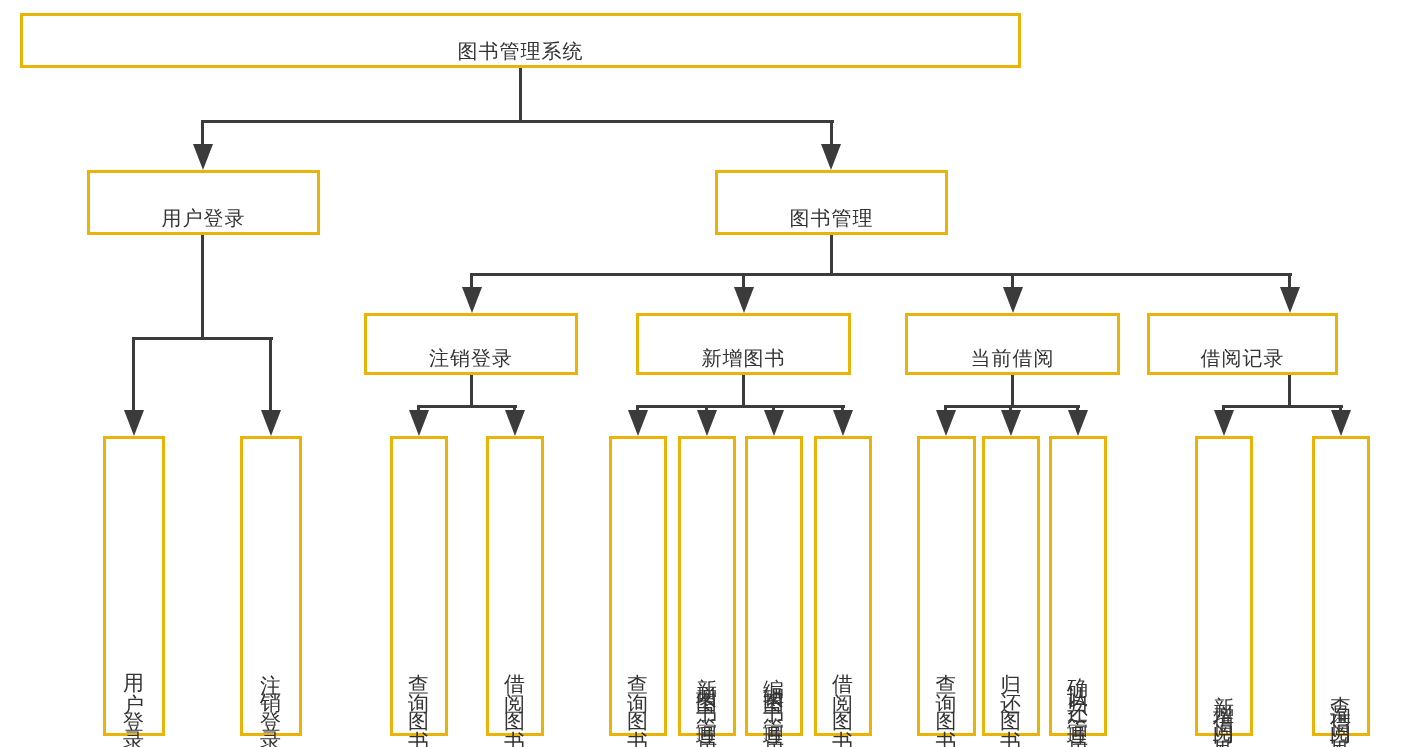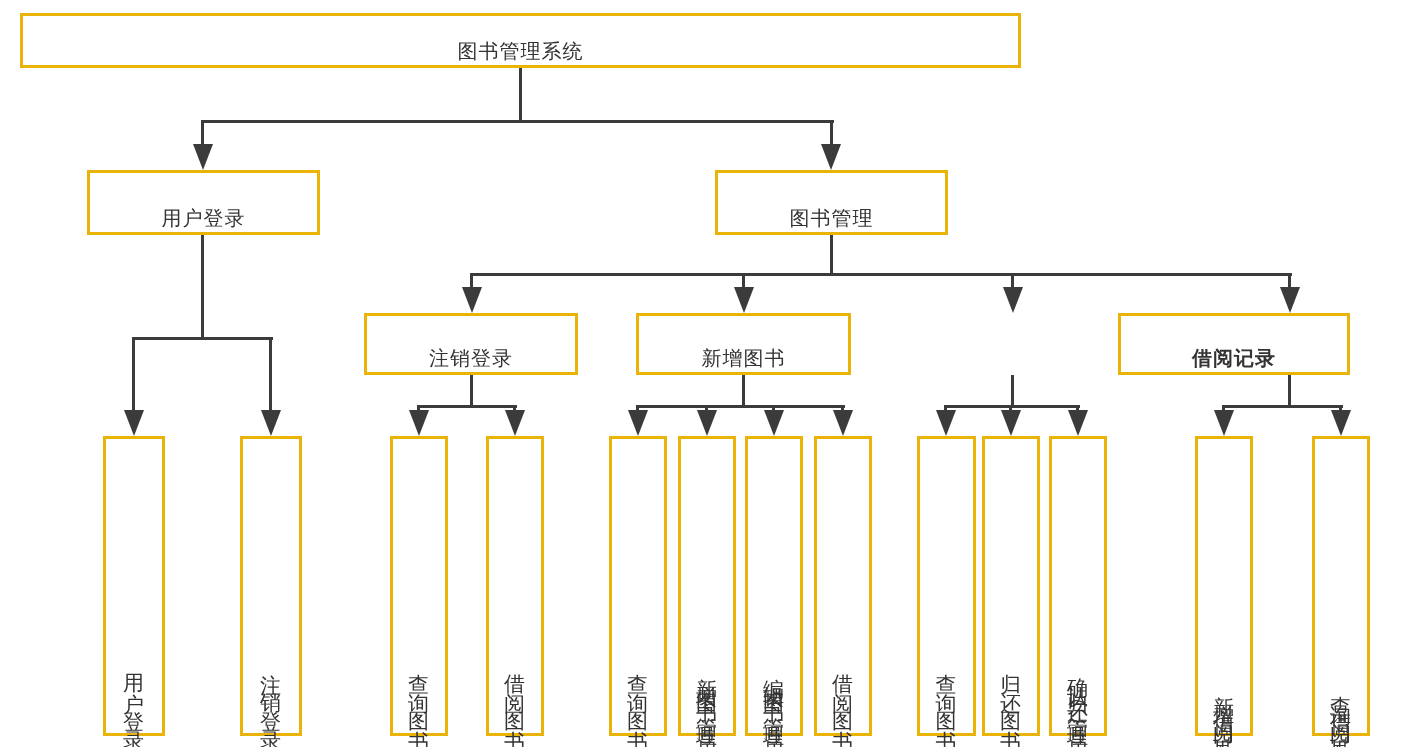--- a/index.html
+++ b/index.html
@@ -26,21 +26,21 @@
     border-left:10px solid transparent; border-right:10px solid transparent;
     border-top:26px solid #3b3b3b;
   }
   
   #root { left:20px;  top:13px;  width:1001px; height:55px; }
   #l2a  { left:87px;  top:170px; width:233px;  height:65px; }
   #l2b  { left:715px; top:170px; width:233px;  height:65px; }
   #l3a  { left:364px; top:313px; width:214px;  height:62px; }
   #l3b  { left:636px; top:313px; width:215px;  height:62px; }
   #l3c  { left:905px; top:313px; width:215px;  height:62px; }
-  #l3d  { left:1118px;top:313px; width:232px;  height:62px;font-weight:bold; }
+  #l3d  { left:1147px;top:313px; width:191px;  height:62px; }
   .leaf { top:436px; height:300px; }
   #g1b1 { left:103px;  width:62px; }
   #g1b2 { left:240px;  width:62px; }
   #g2b1 { left:390px;  width:58px; }
   #g2b2 { left:486px;  width:58px; }
   #g3b1 { left:609px;  width:58px; }
   #g3b2 { left:678px;  width:58px; }
   #g3b3 { left:745px;  width:58px; }
   #g3b4 { left:814px;  width:58px; }
   #g4b1 { left:917px;  width:59px; }
@@ -92,20 +92,23 @@
   <div class="vl" style="left:1011px;top:273px;height:16px"></div>
   <div class="arr" style="left:1003px;top:287px"></div>
   <div class="vl" style="left:1288px;top:273px;height:16px"></div>
   <div class="arr" style="left:1280px;top:287px"></div>
 
   <div class="node" id="l3a">
     <span>注销登录</span>
   </div>
   <div class="node" id="l3b">
     <span>新增图书</span>
+  </div>
+  <div class="node" id="l3c">
+    <span>当前借阅</span>
   </div>
   <div class="node" id="l3d">
     <span>借阅记录</span>
   </div>
 
   <div class="vl" style="left:470px;top:375px;height:32px"></div>
   <div class="vl" style="left:742px;top:375px;height:32px"></div>
   <div class="vl" style="left:1011px;top:375px;height:32px"></div>
   <div class="vl" style="left:1288px;top:375px;height:32px"></div>
 

